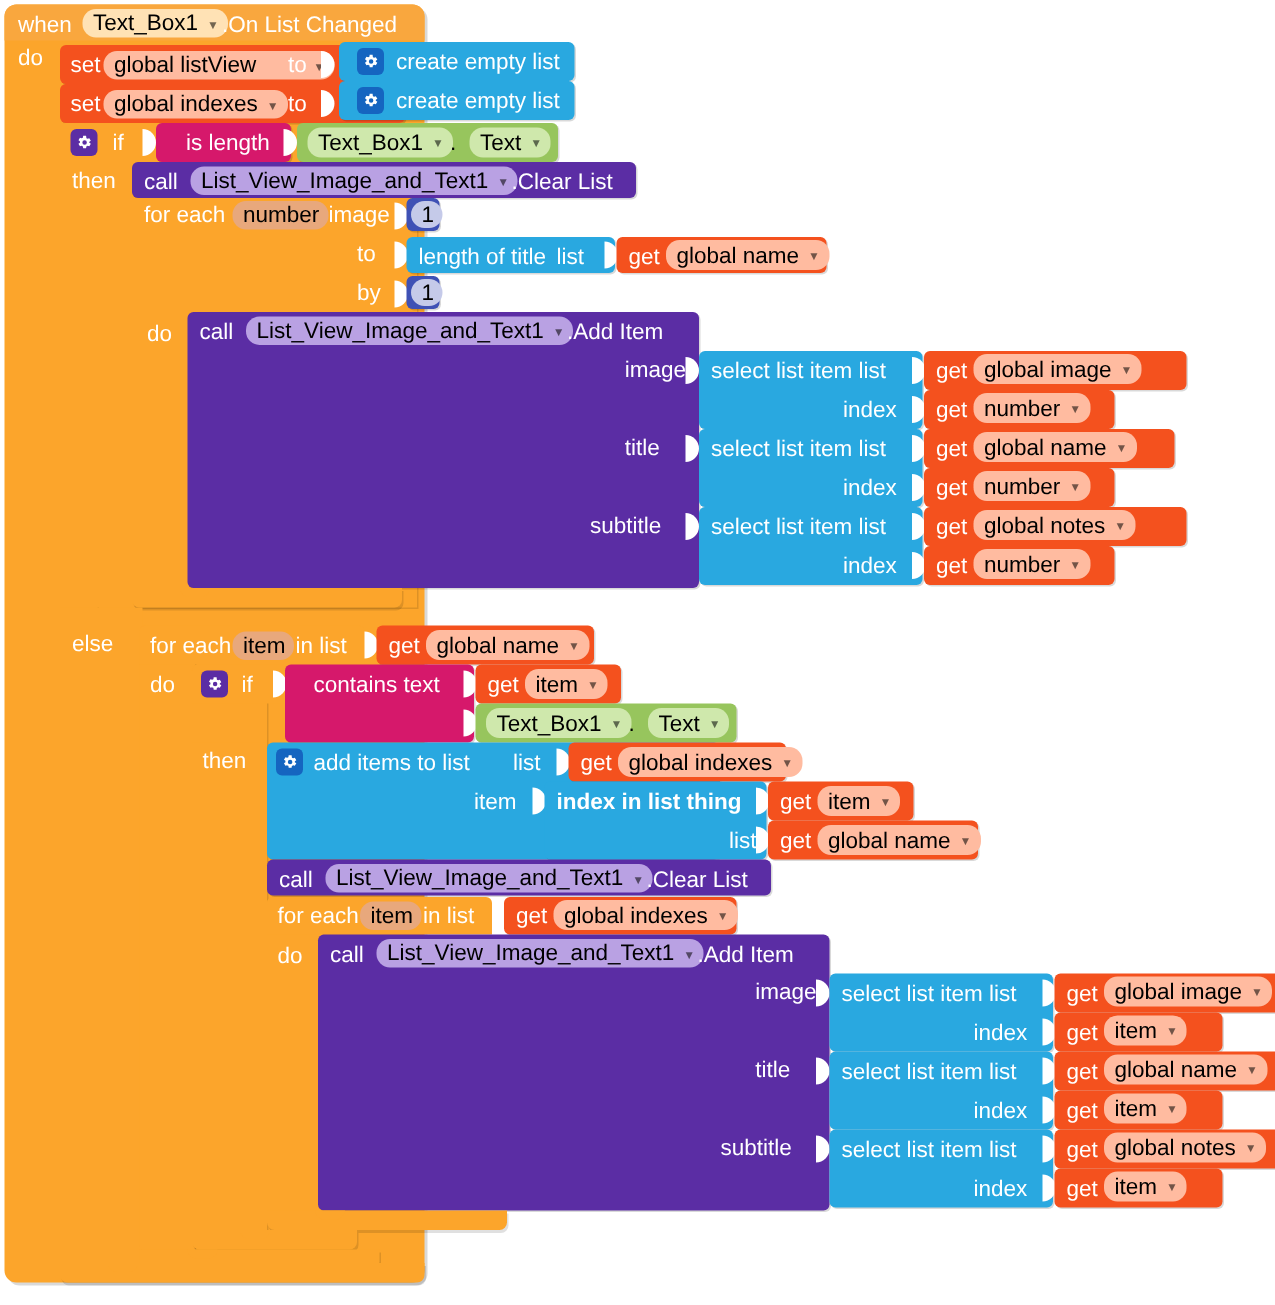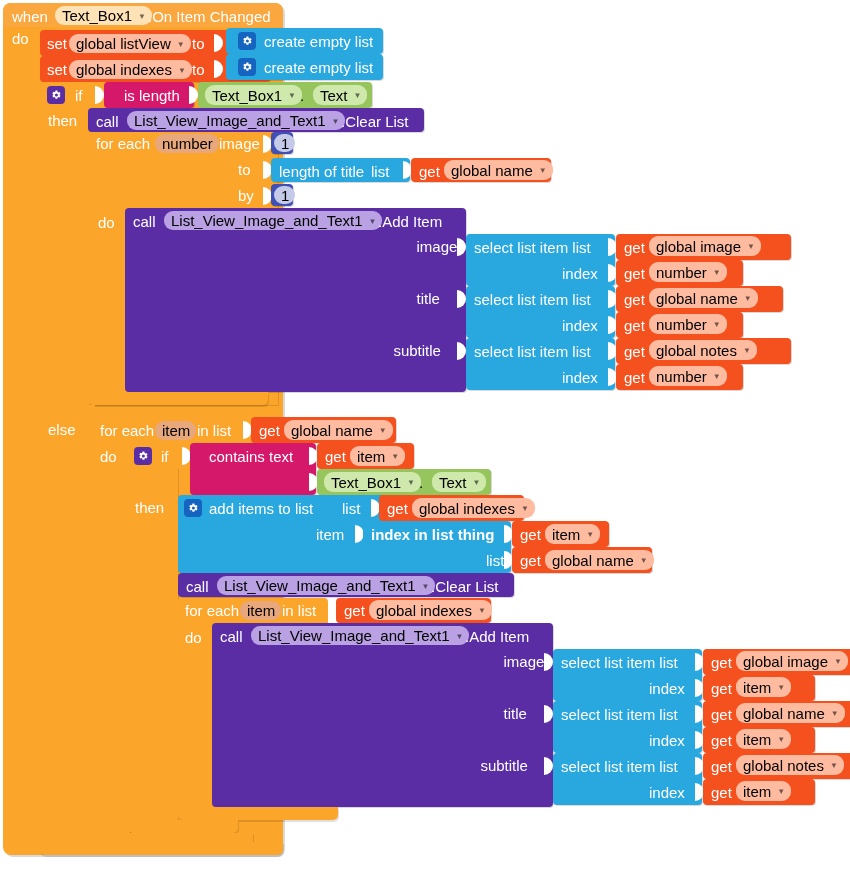--- a/index.html
+++ b/index.html
@@ -36,25 +36,25 @@
 <body>
 
 <div id="canvas">
     <div class="blk " style="left: 3px; top: 3px; width: 280px; height: 852px; background: rgb(252, 165, 43); border-radius: 8px; box-shadow: rgba(0, 0, 0, 0.15) 2px 2px 0px;"></div>
     <div class="blk " style="left: 3px; top: 3px; width: 280px; height: 24px; background: rgb(249, 167, 62); border-radius: 8px 8px 0px 0px;"></div>
     <div class="lbl w" style="left: 12px; top: 9px;">when</div>
     <div class="pill c-ev-pill" style="left: 55px; top: 6px; height: 19px;">
       <span class="cap">Text_Box1</span>
       <span class="car">▼</span>
     </div>
-    <div class="lbl w" style="left: 148px; top: 9px;">.On Item Changed</div>
+    <div class="lbl w" style="left: 148px; top: 9px;">.On List Changed</div>
     <div class="lbl w" style="left: 12px; top: 31px;">do</div>
     <div class="blk " style="left: 40px; top: 30px; width: 230px; height: 26px; background: rgb(244, 81, 30); border-radius: 4px; box-shadow: rgba(0, 0, 0, 0.15) 1px 1px 0px;"></div>
     <div class="lbl w" style="left: 47px; top: 36px;">set</div>
-    <div class="pill c-var-pill" style="left: 69px; top: 34px; height: 19px;">
+    <div class="pill c-var-pill" style="left: 69px; top: 34px; height: 19px; gap: 32px;">
       <span class="cap">global listView</span>
       <span class="car">▼</span>
     </div>
     <div class="lbl w" style="left: 192px; top: 36px;">to</div>
     <div class="blk" style="left: 214px; top: 34px; width: 9px; height: 18px; background: rgb(255, 255, 255); border-radius: 0px 9px 9px 0px;"></div>
     <div class="blk " style="left: 226px; top: 28px; width: 157px; height: 26px; background: rgb(41, 168, 224); border-radius: 4px; box-shadow: rgba(0, 0, 0, 0.15) 1px 1px 0px;"></div>
     <div class="gear" style="left: 238px; top: 32px; background: rgb(21, 101, 192);">
       <svg width="12" height="12" viewBox="0 0 24 24">
         <path fill="#fff" d="M19.1 12.9a7.5 7.5 0 0 0 0-1.8l2-1.5-2-3.4-2.3.9a7.3 7.3 0 0 0-1.6-.9L14.8 3h-3.9l-.4 2.5c-.6.2-1.1.5-1.6.9l-2.3-.9-2 3.4 2 1.5a7.5 7.5 0 0 0 0 1.8l-2 1.5 2 3.4 2.3-.9c.5.4 1 .7 1.6.9l.4 2.5h3.9l.4-2.5c.6-.2 1.1-.5 1.6-.9l2.3.9 2-3.4-2-1.5zM12.8 15a3 3 0 1 1 0-6 3 3 0 0 1 0 6z"></path>
       </svg>

